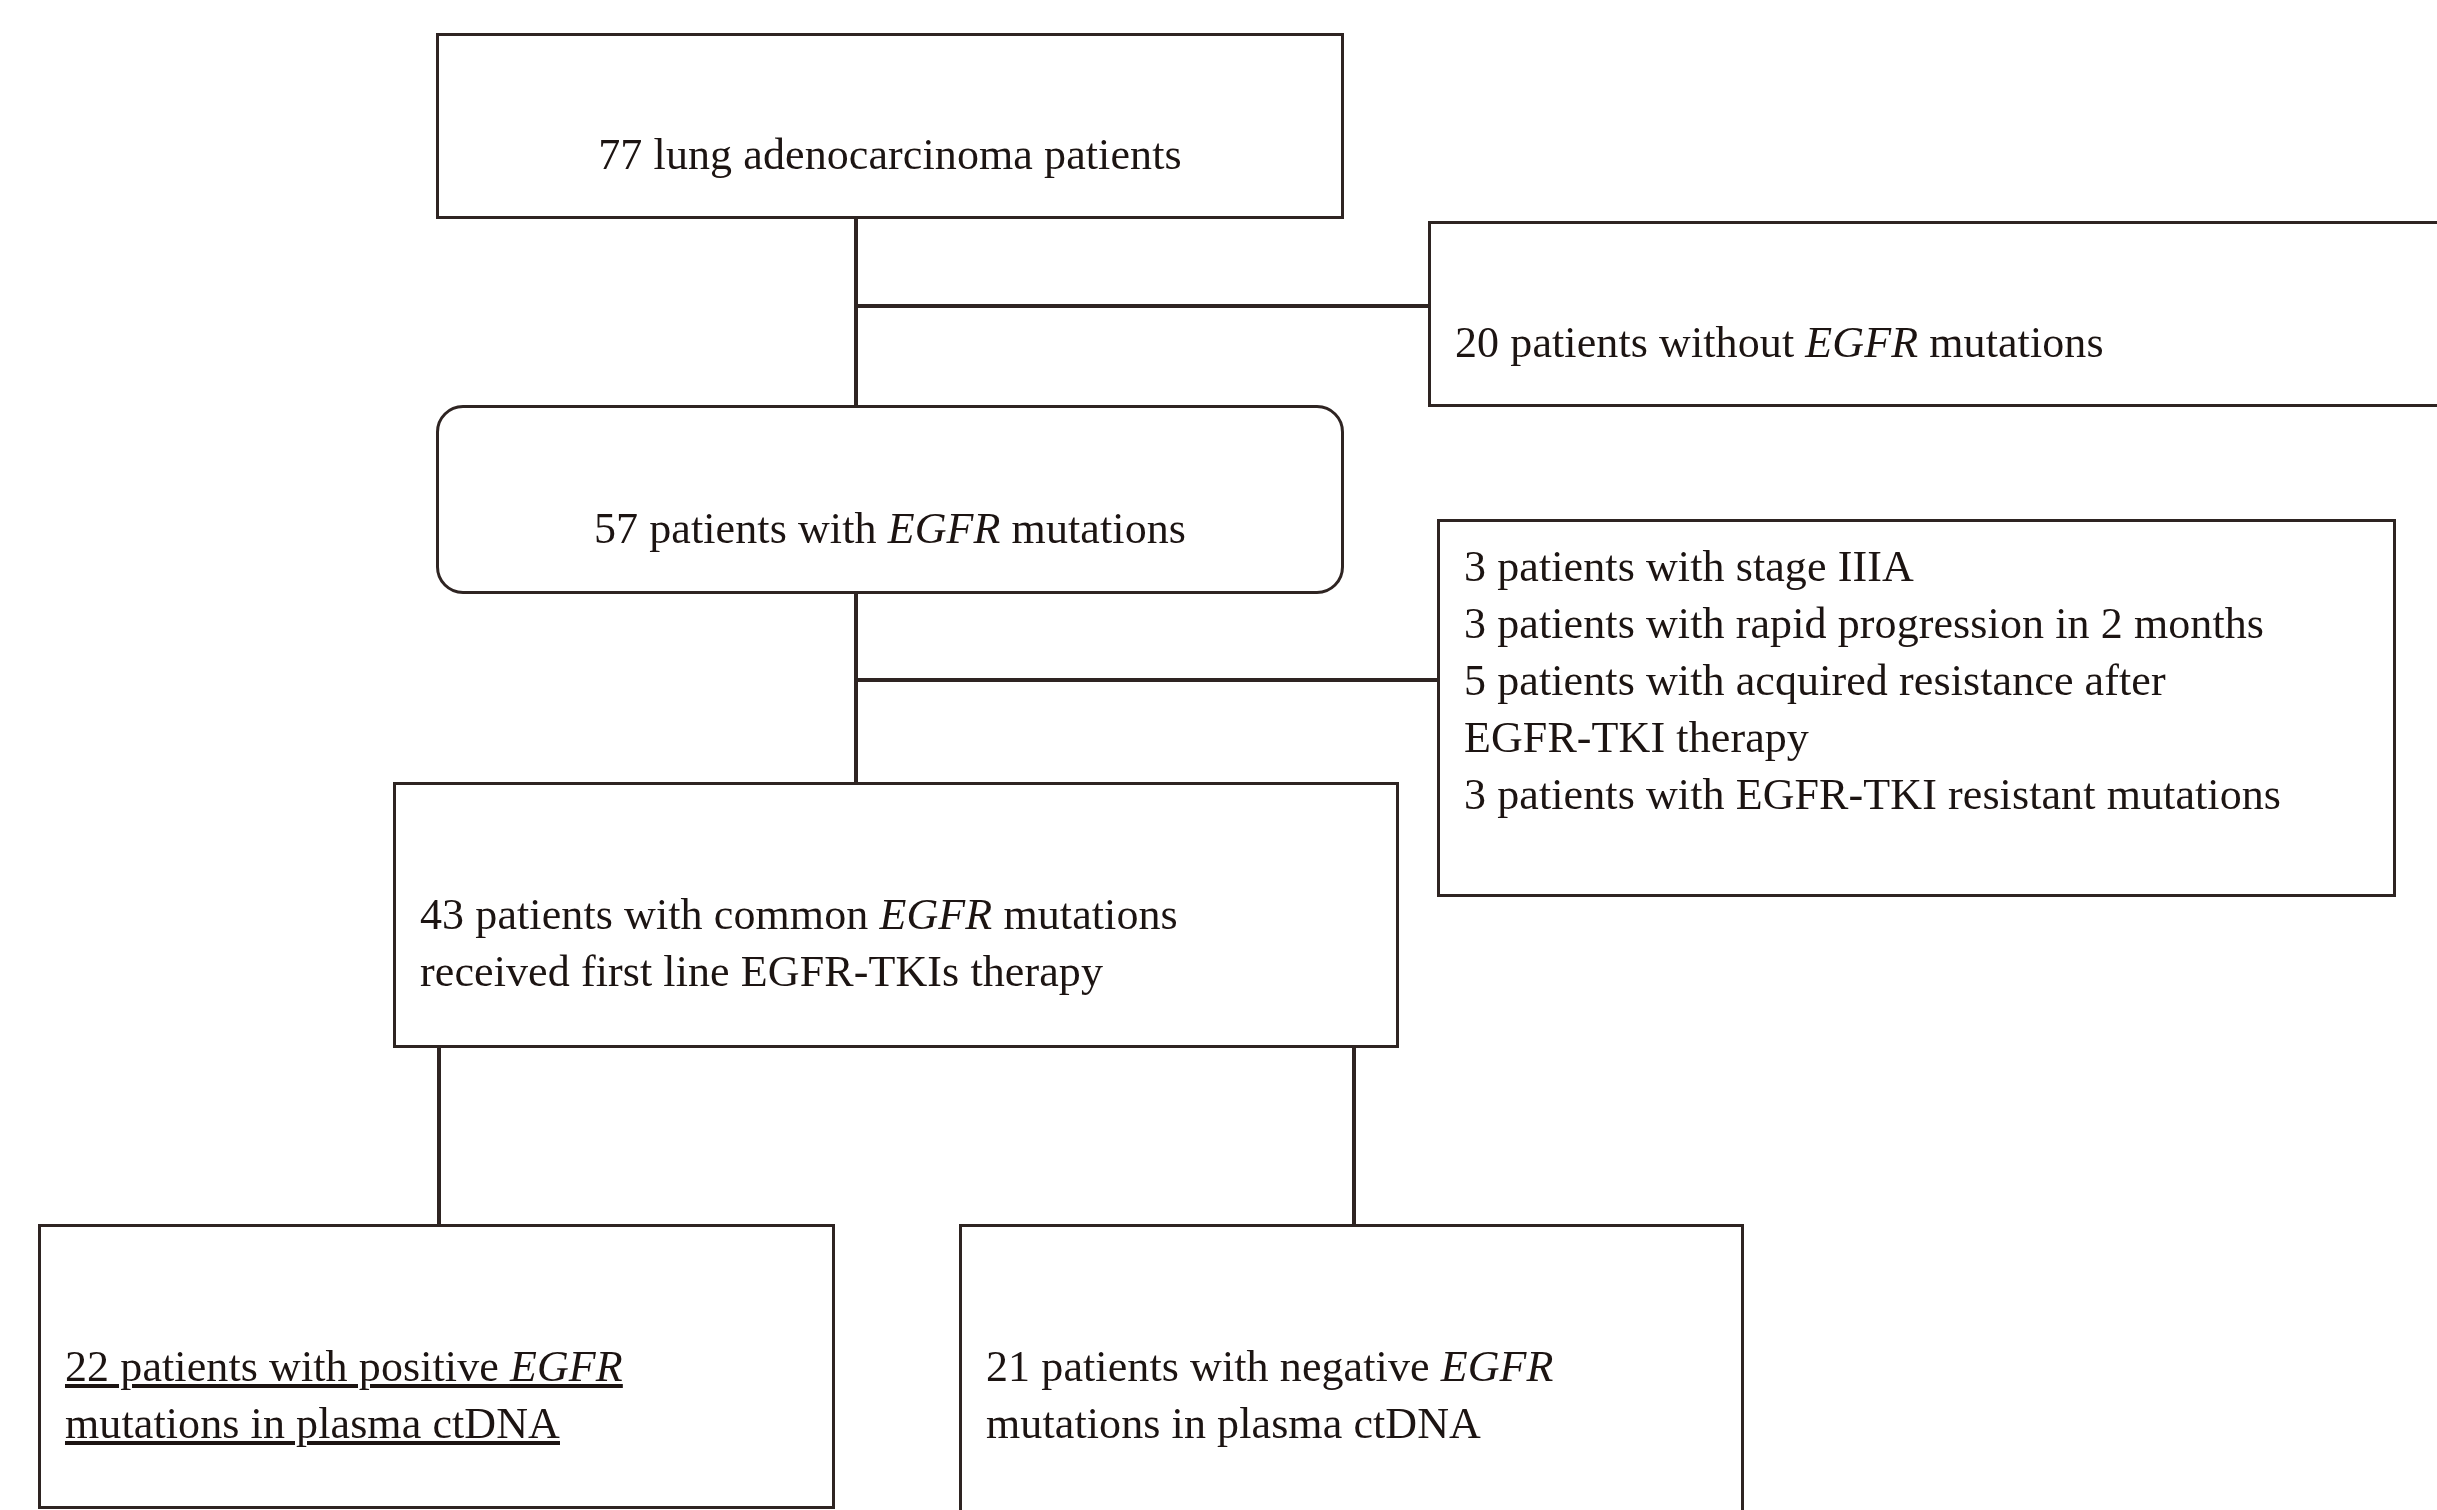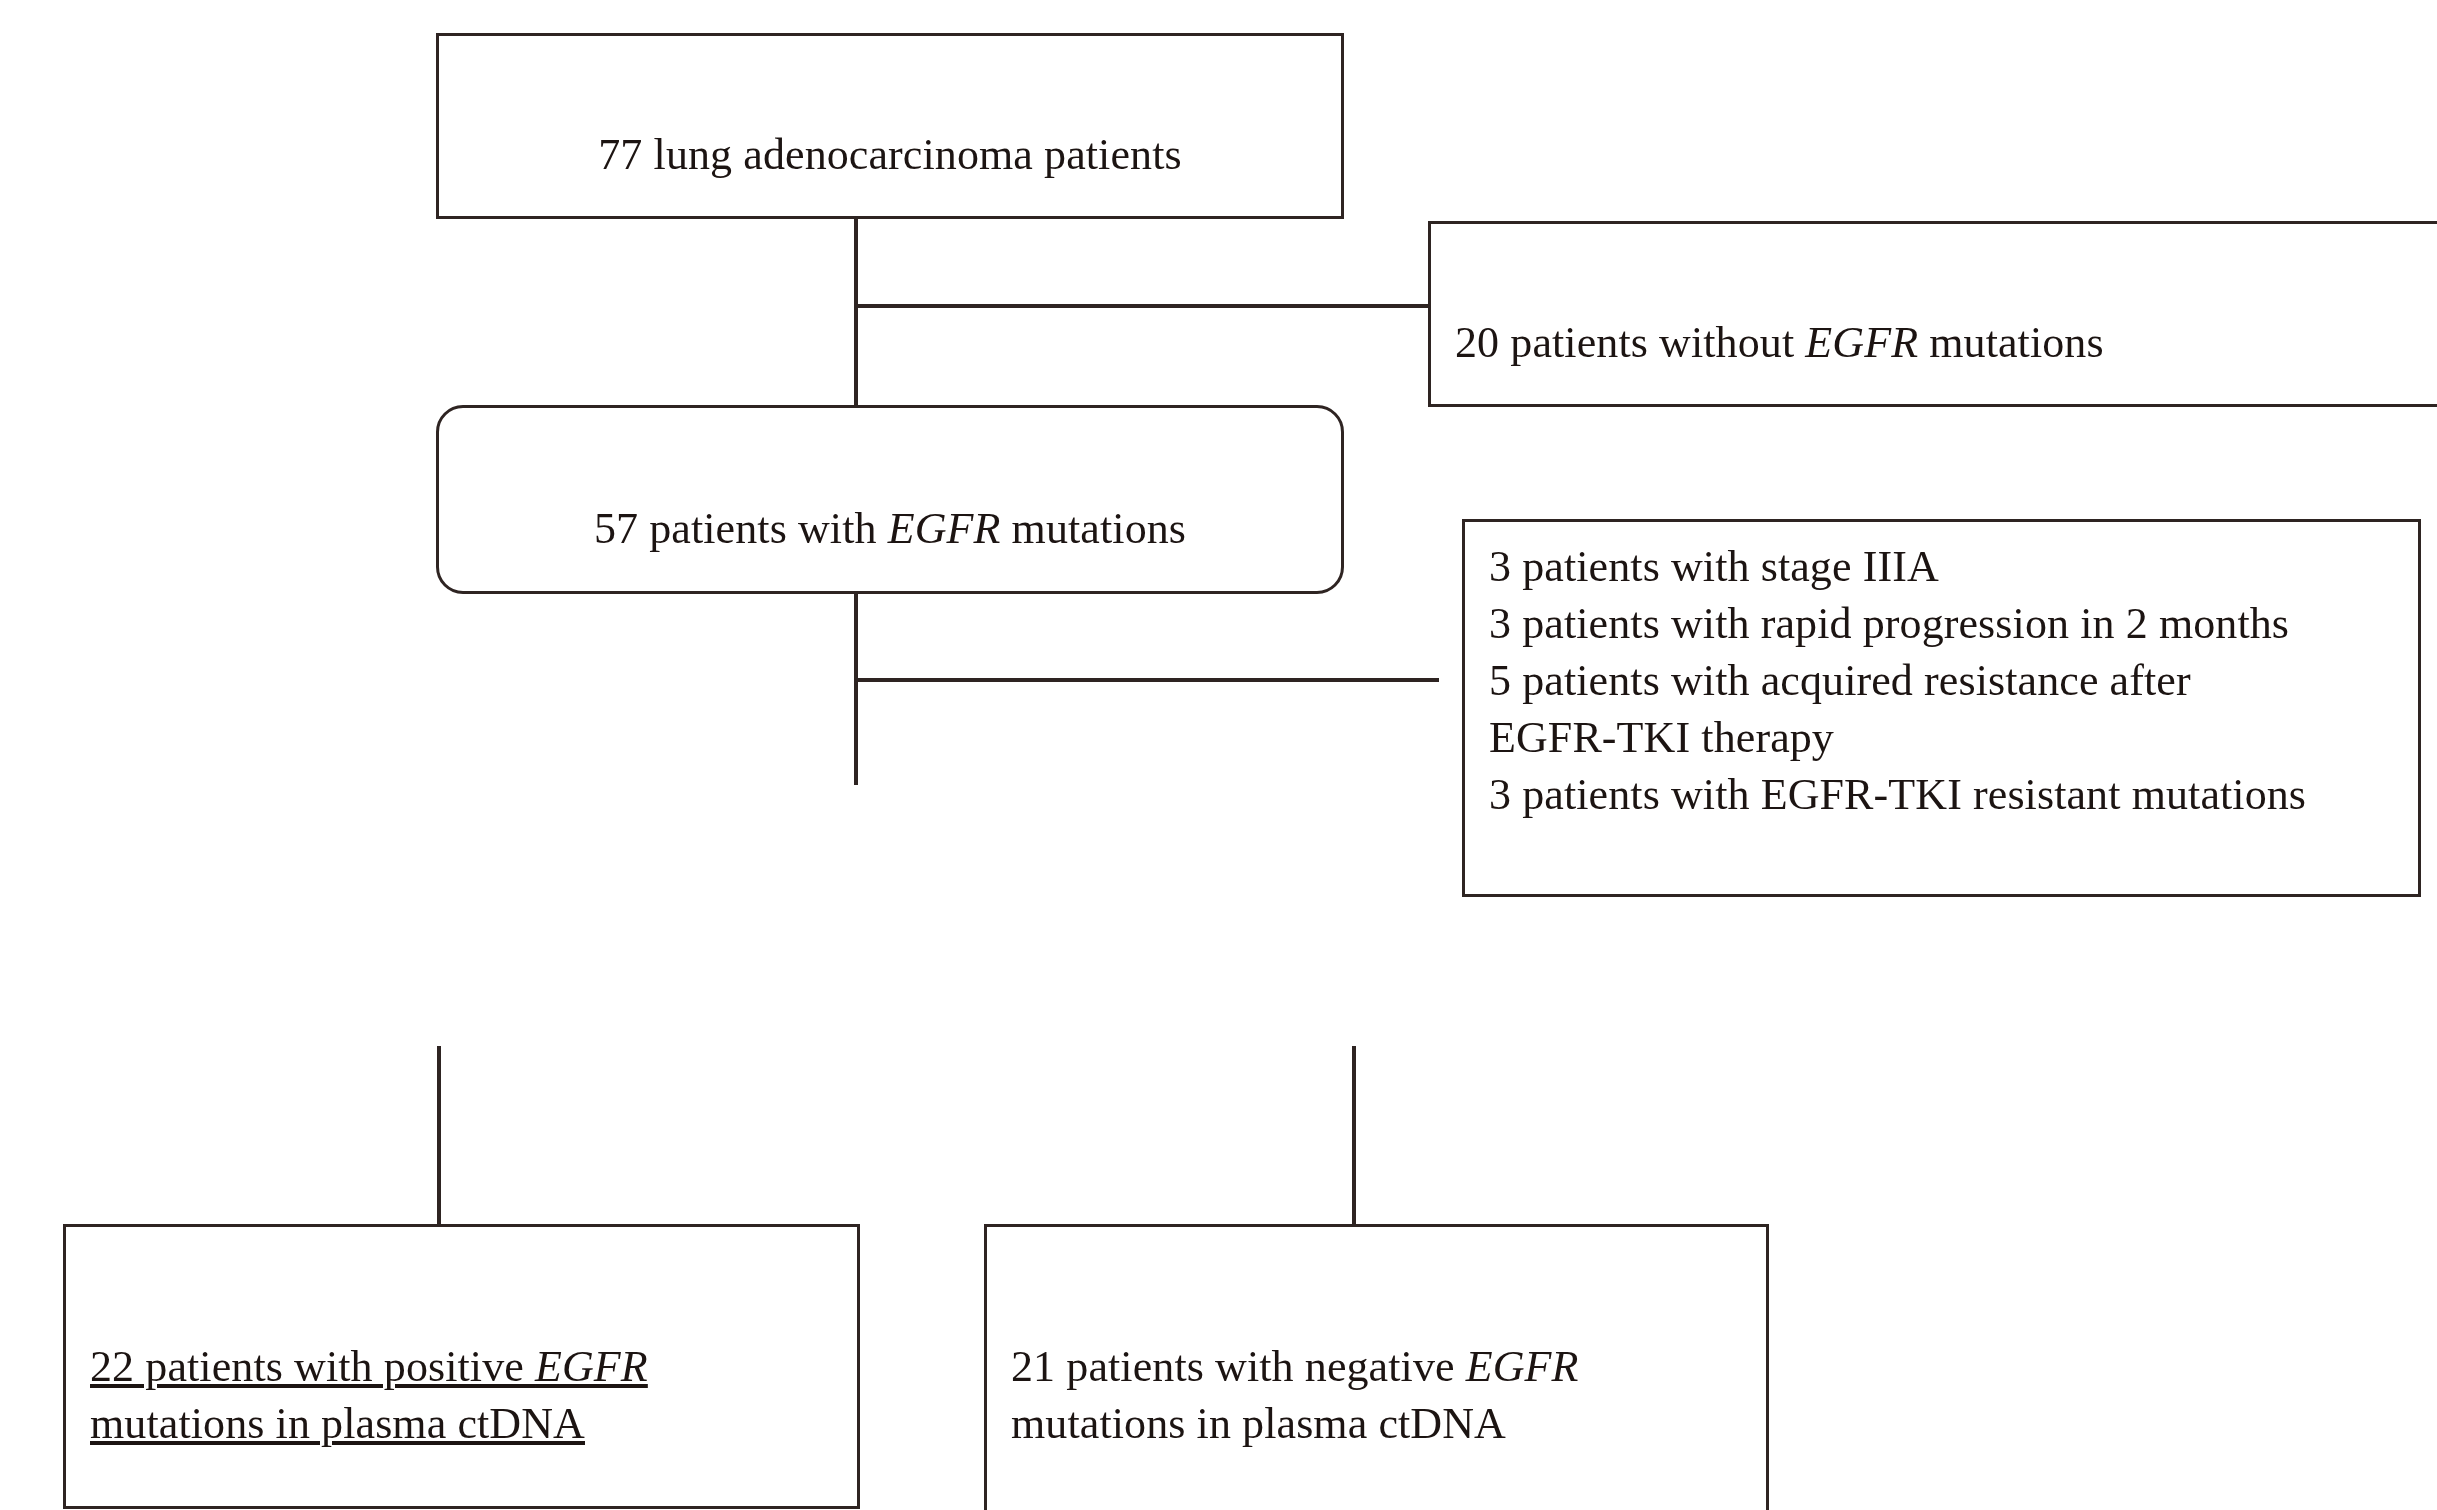--- a/index.html
+++ b/index.html
@@ -39,21 +39,20 @@
   .node.center .node-text {
     text-align: center;
     padding: 0 28.5px;
   }
   .node.left .node-text {
     text-align: left;
     padding: 0 24px;
   }
   .node.tight {
     align-items: flex-start;
-    margin-left: 25px;
   }
   .node.tight .node-text {
     padding-top: 15.6px;
   }
   em.gene {
     font-style: italic;
   }
   .conn {
     position: absolute;
     background: #2e2422;
@@ -86,20 +85,26 @@
   </div>
 
   <div class="node left tight" style="left:1437px; top:519px; width:959px; height:378px;">
     <span class="node-text">3 patients  with stage  IIIA
 3 patients  with rapid  progression  in 2 months
 5 patients  with acquired  resistance  after
 EGFR-TKI therapy
 3 patients  with EGFR-TKI  resistant  mutations</span>
   </div>
 
+  <div class="node left tight" style="left:393px; top:782px; width:1006px; height:266px;">
+    <span class="node-text" style="padding-top:44px;">
+      <span>43 patients with common </span><em class="gene">EGFR</em><span> mutations
+received  first line EGFR-TKIs  therapy</span>
+    </span>
+  </div>
 
   <div class="node left tight" style="left:38px; top:1224px; width:797px; height:285px;">
     <span class="node-text" style="padding-top:54px;text-decoration:underline;">
       <span>22 patients  with positive </span><em class="gene">EGFR</em><span>
 mutations in plasma  ctDNA</span>
     </span>
   </div>
 
   <div class="node left tight" style="left:959px; top:1224px; width:785px; height:320px;">
     <span class="node-text" style="padding-top:54px;">

